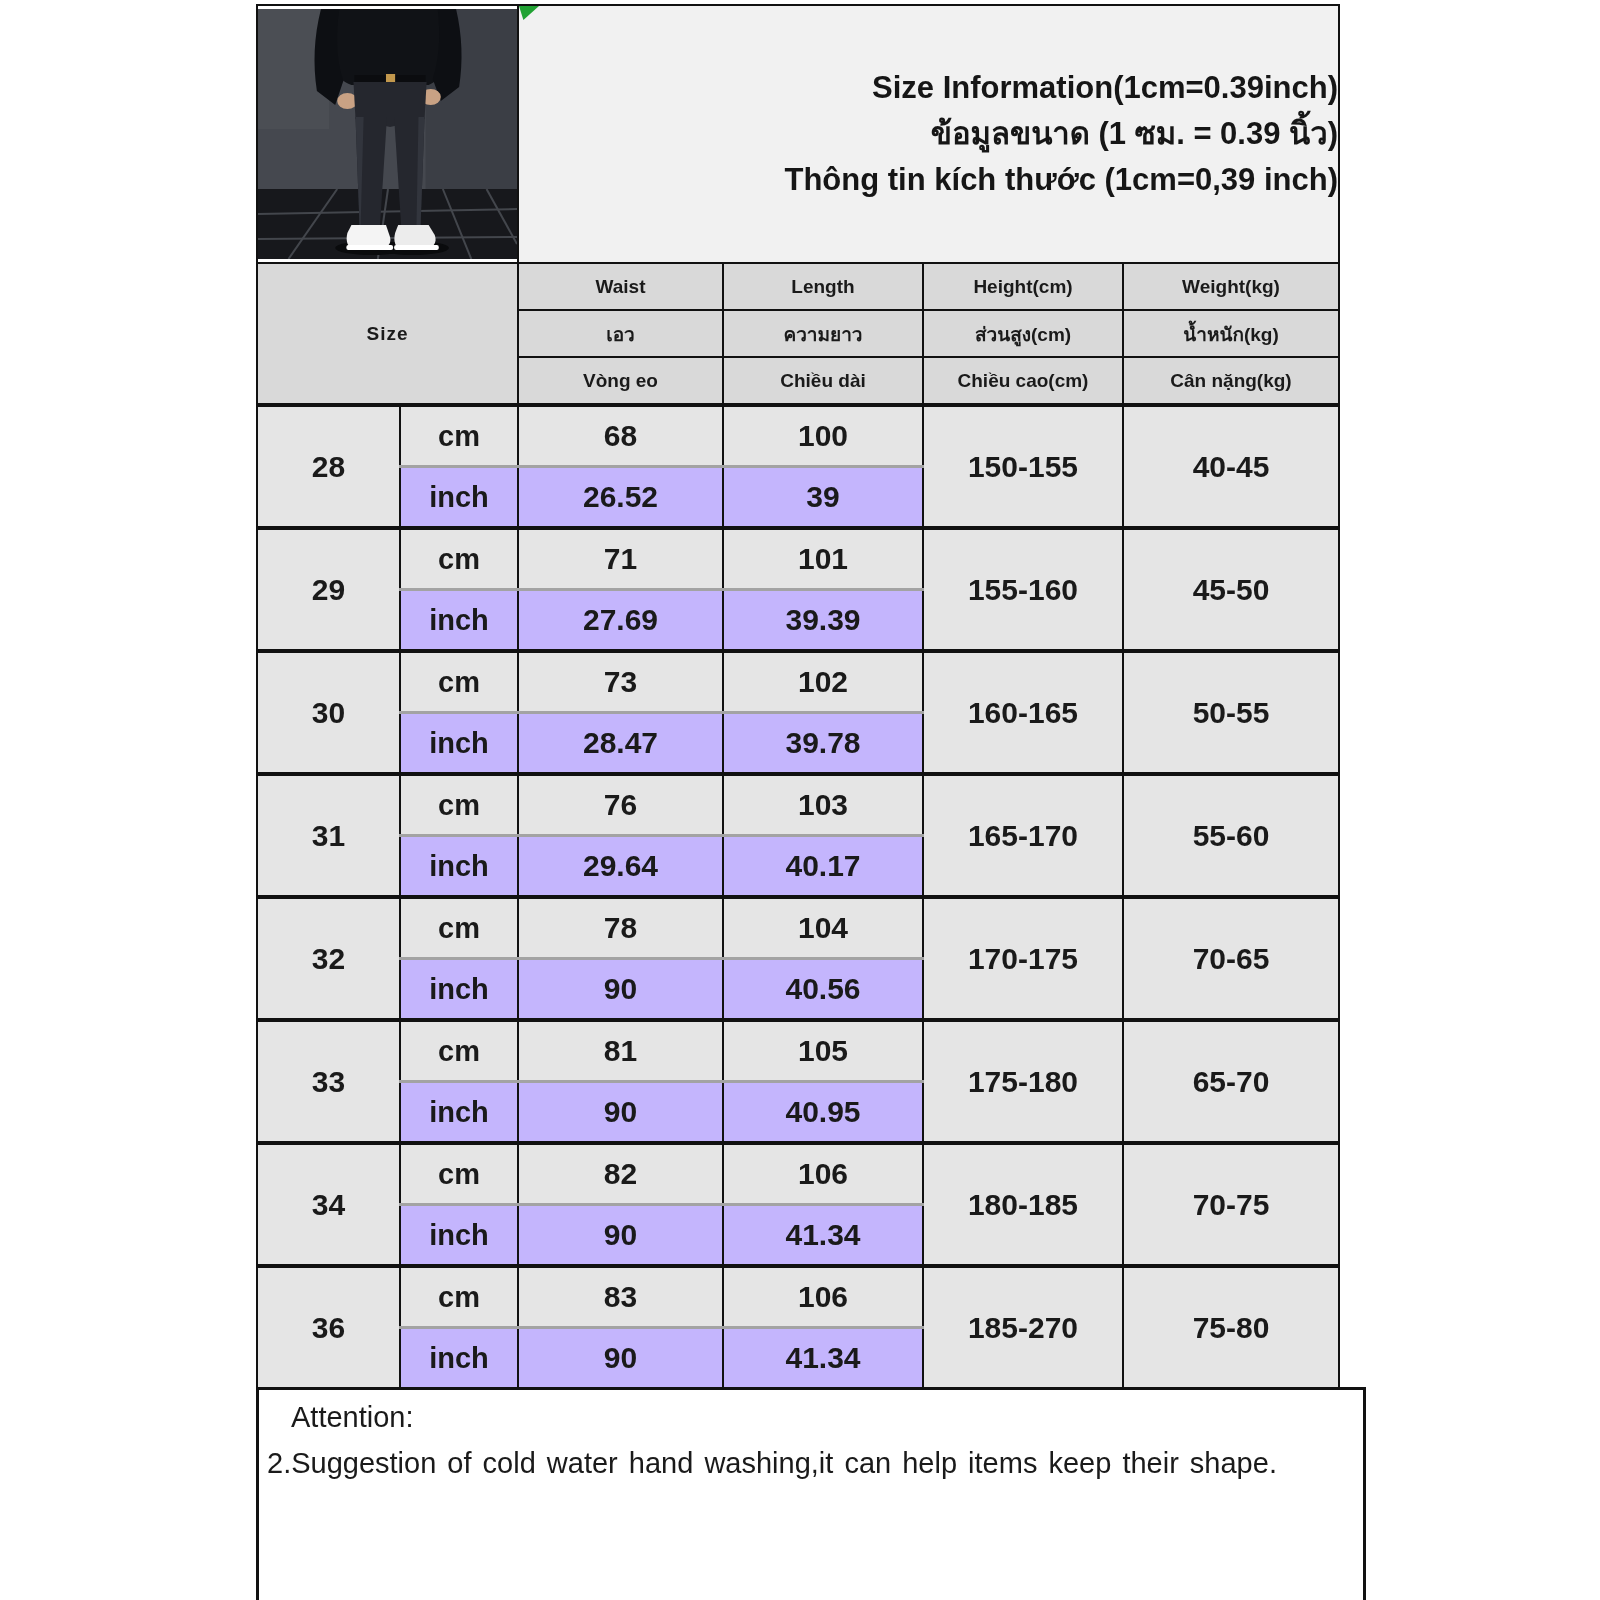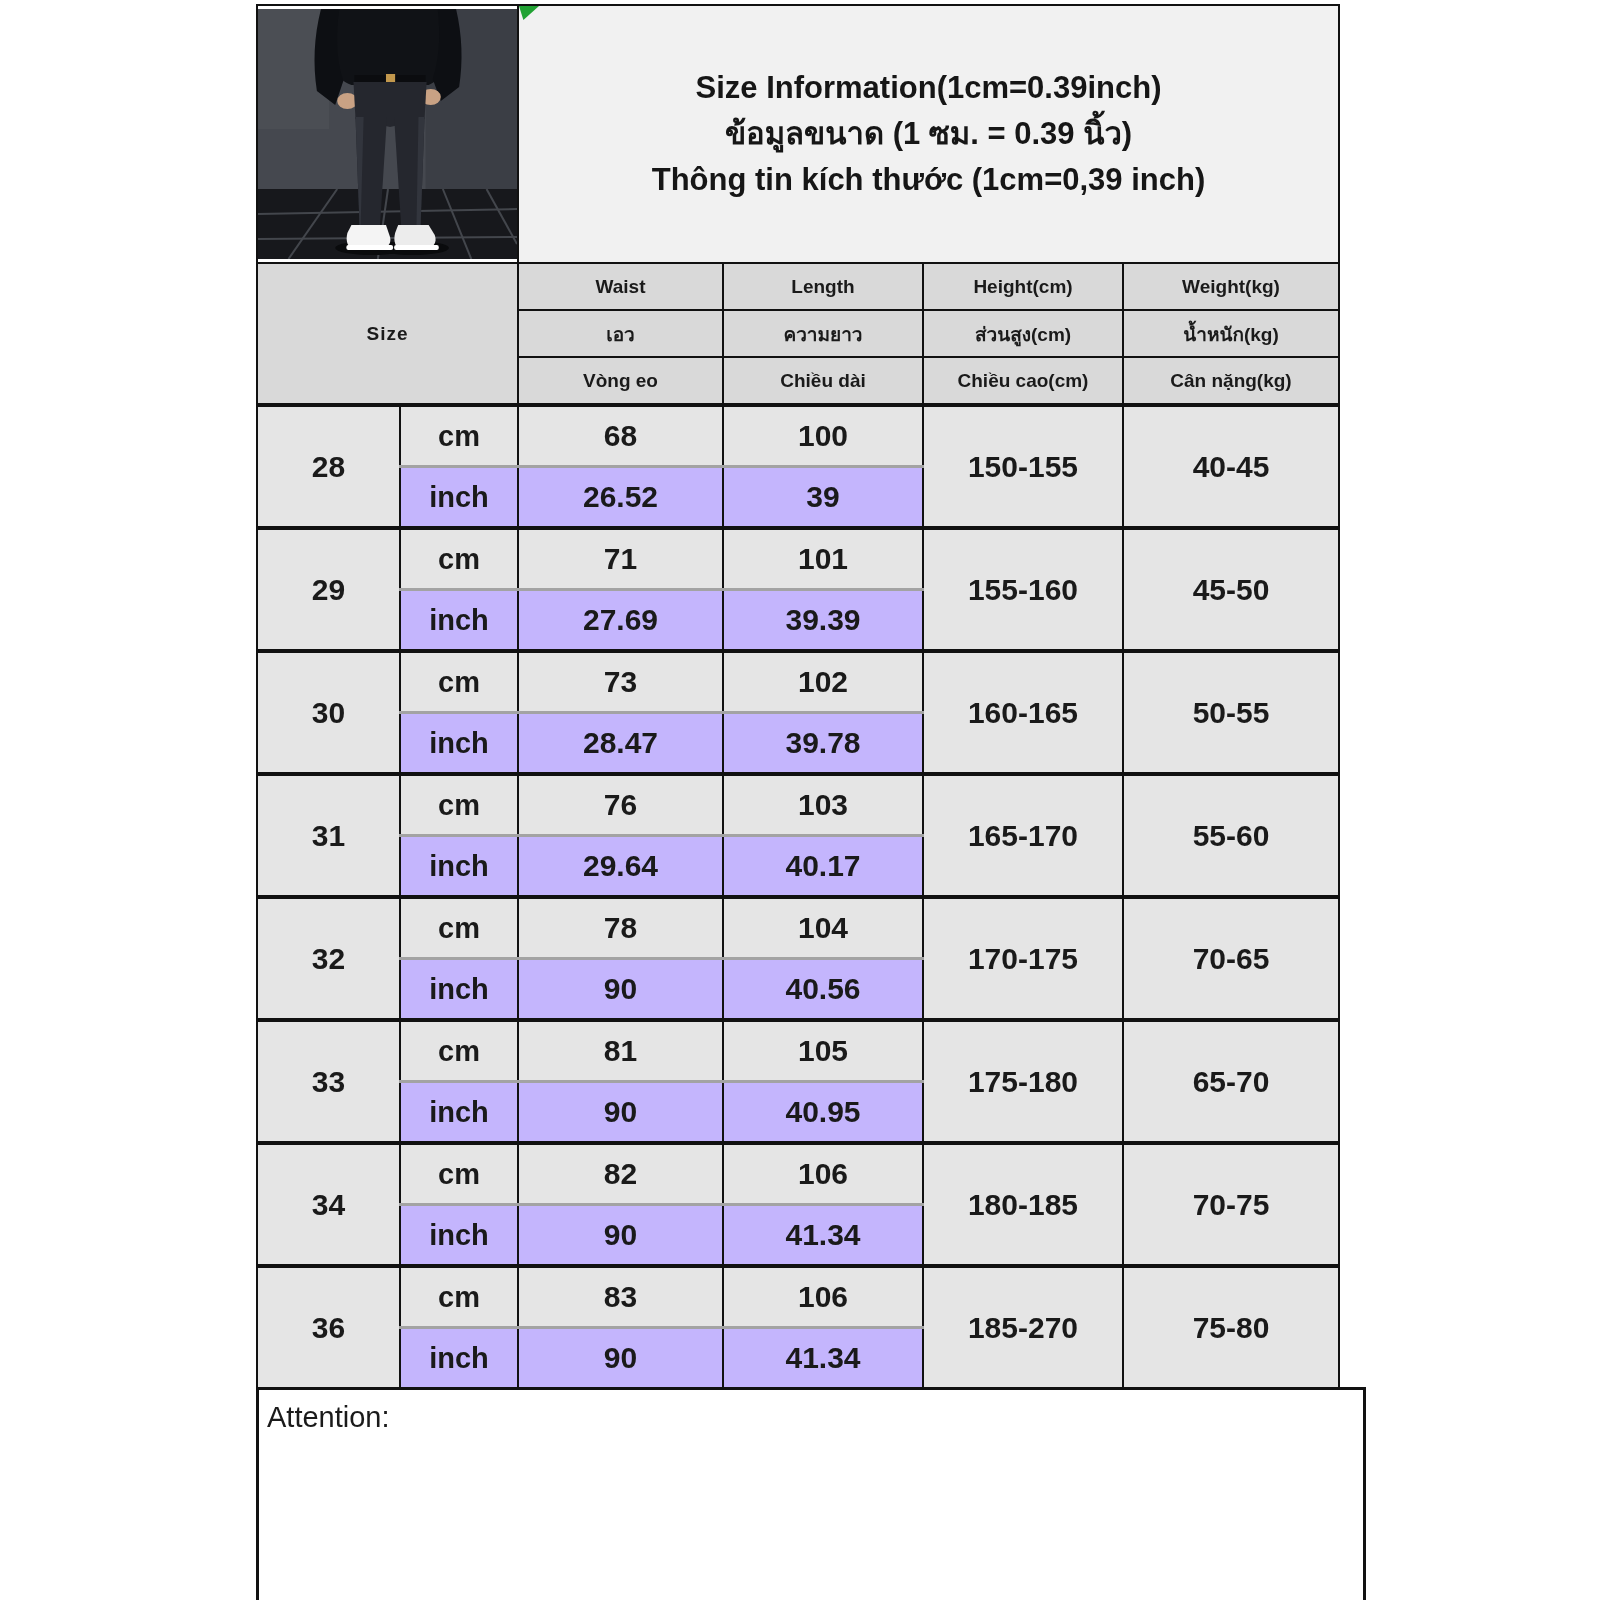--- a/index.html
+++ b/index.html
@@ -42,20 +42,21 @@
   .img-cell svg { display: block; width: 100%; height: 250px; }
   .title-cell {
     background: #f1f1f1;
     position: relative;
   }
   .tline {
     font-size: 31px;
     font-weight: 700;
     line-height: 46px;
     color: #161616;
+    text-align: right;
   }
   .flag {
     position: absolute;
     top: 0;
     left: 0;
     width: 20px;
     height: 14px;
     background: #21a233;
     clip-path: polygon(0 0, 100% 0, 22% 100%);
   }
@@ -102,20 +103,21 @@
     background: #ffffff;
     height: 252px;
     padding: 4px 8px;
     box-sizing: content-box;
     text-align: left;
   }
   .attention .att-heading {
     font-size: 29px;
     line-height: 46px;
     font-weight: 400;
+    margin-left: 24px;
   }
   .attention .att-item {
     font-size: 29px;
     line-height: 47px;
     font-weight: 400;
     word-spacing: 3px;
   }
 </style>
 </head>
 <body>
@@ -311,15 +313,16 @@
     <tr class="row-inch">
       <td class="c-unit">inch</td>
       <td>90</td>
       <td>41.34</td>
     </tr>
   </tbody>
     </table>
 
   <div class="attention">
     <div class="att-heading">Attention:</div>
+    <div class="att-item">2.Suggestion of cold water hand washing,it can help items keep their shape.</div>
   </div>
 
 </div>
 
 </body></html>

